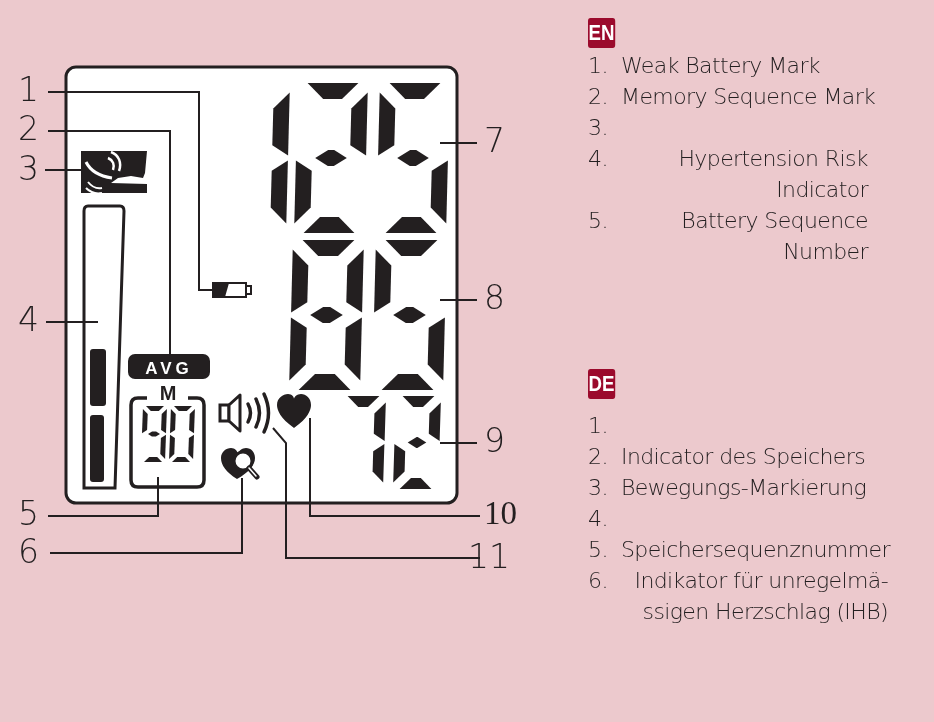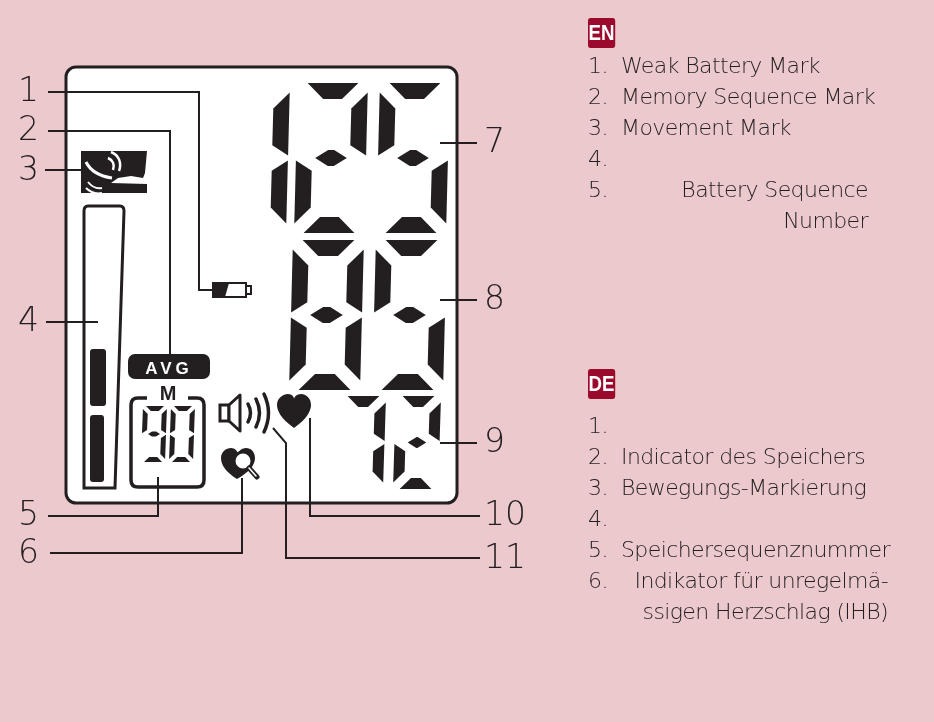--- a/index.html
+++ b/index.html
@@ -196,40 +196,40 @@
 
 <div class="callout-num" style="left:18px;top:73px;">1</div>
 <div class="callout-num" style="left:18px;top:112px;">2</div>
 <div class="callout-num" style="left:18px;top:152px;">3</div>
 <div class="callout-num" style="left:18px;top:303px;">4</div>
 <div class="callout-num" style="left:18px;top:497px;">5</div>
 <div class="callout-num" style="left:18px;top:535px;">6</div>
 <div class="callout-num" style="left:484px;top:124px;">7</div>
 <div class="callout-num" style="left:484px;top:281px;">8</div>
 <div class="callout-num" style="left:484px;top:424px;">9</div>
-<div class="callout-num" style="left:484px;top:497px;">10</div>
-<div class="callout-num" style="left:484px;top:540px;">11</div>
+<div class="callout-num" style="left:484px;top:497px;font-family:Liberation Serif, serif;">10</div>
+<div class="callout-num" style="left:468px;top:540px;">11</div>
 
 <div class="lang-badge" style="top:18px;">EN</div>
 <div class="legend legend-en">
   <ol>
     <li>
         <span class="n">1.</span>
         <span class="t">Weak Battery Mark</span>
       </li>
     <li>
         <span class="n">2.</span>
         <span class="t">Memory Sequence Mark</span>
       </li>
     <li>
         <span class="n">3.</span>
-        <span class="t">Movement Mark</span>
       </li>
     <li style="width:280px;">
         <span class="n">4.</span>
+        <span class="t">Hypertension Risk Indicator</span>
       </li>
     <li style="width:280px;">
         <span class="n">5.</span>
         <span class="t">Battery Sequence Number</span>
       </li>
   </ol>
 </div>
 
 <div class="lang-badge" style="top:369px;">DE</div>
 <div class="legend legend-de" style="top:410px;">

